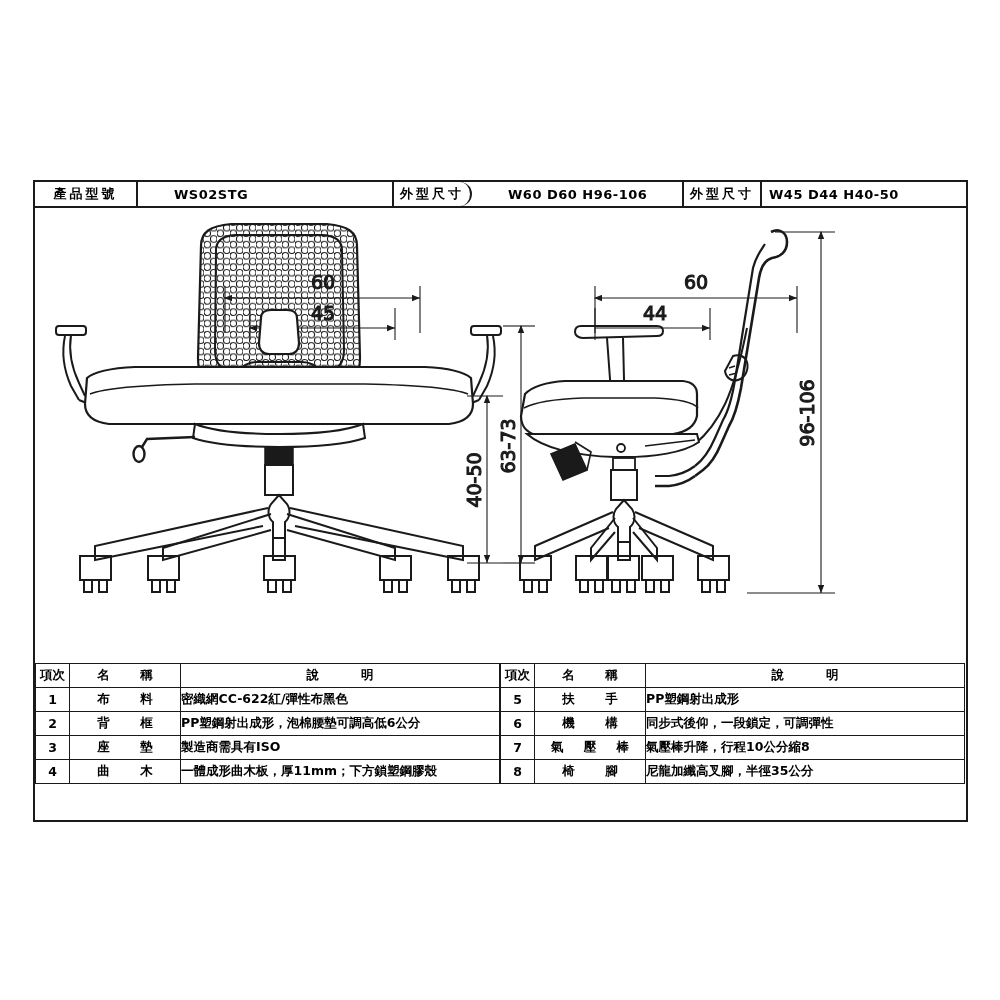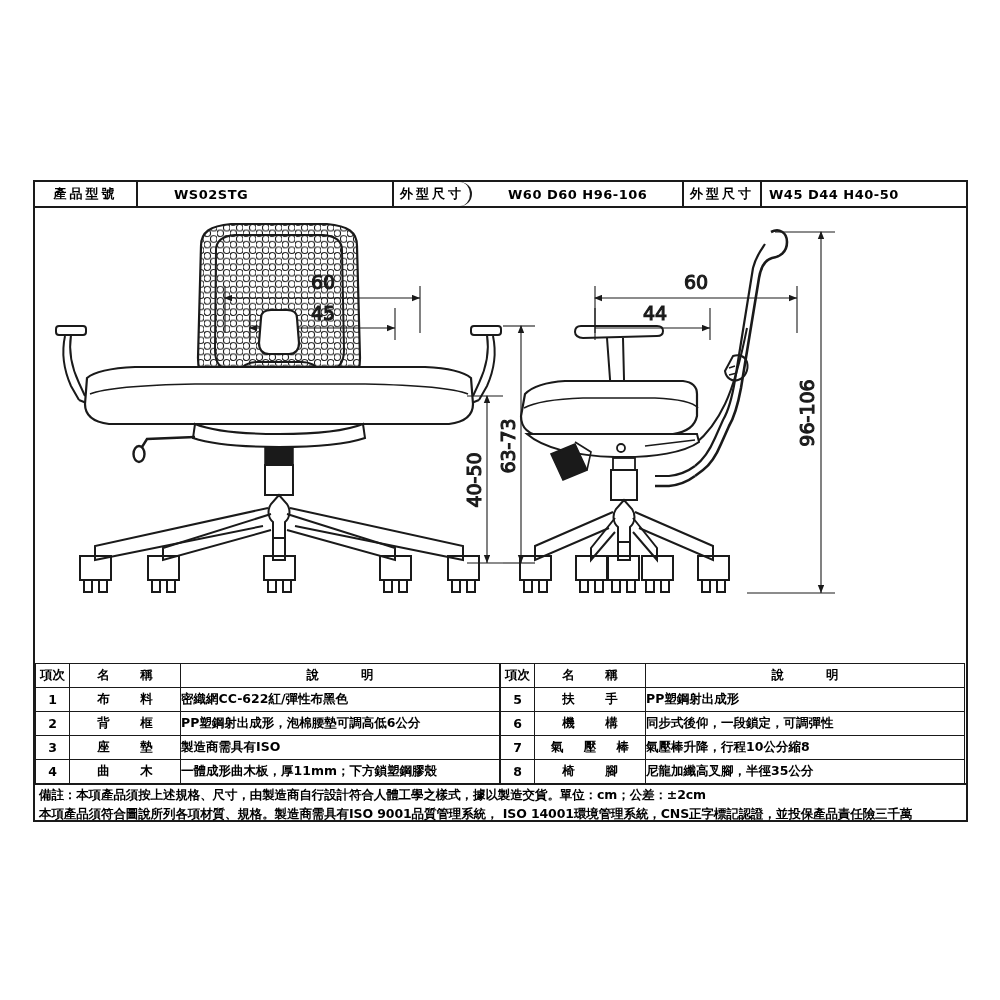--- a/index.html
+++ b/index.html
@@ -555,18 +555,14 @@
                 <span>腳</span>
               </div>
             </td>
             <td class="c-desc">尼龍加纖高叉腳，半徑35公分</td>
           </tr>
         </tbody>
       </table>
     </div>
   </div>
 
-  <div id="notes">
-    <div class="note-line">備註：本項產品須按上述規格、尺寸，由製造商自行設計符合人體工學之樣式，據以製造交貨。單位：cm；公差：±2cm</div>
-    <div class="note-line">本項產品須符合圖說所列各項材質、規格。製造商需具有ISO 9001品質管理系統， ISO 14001環境管理系統，CNS正字標記認證，並投保產品責任險三千萬</div>
-  </div>
 
 </div>
 
 </body></html>

